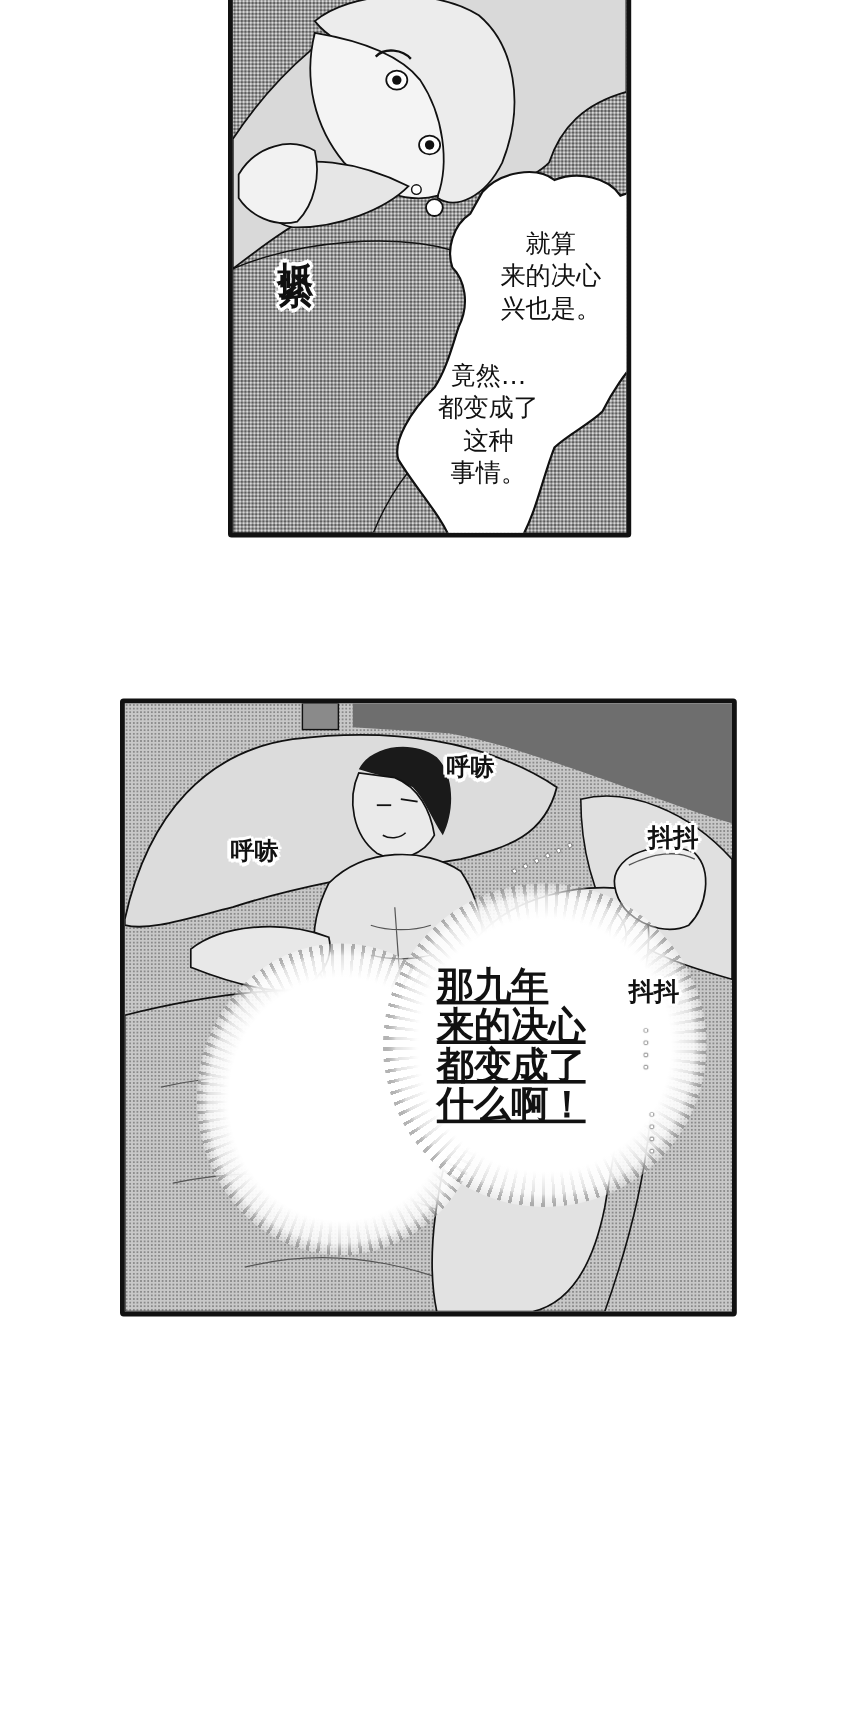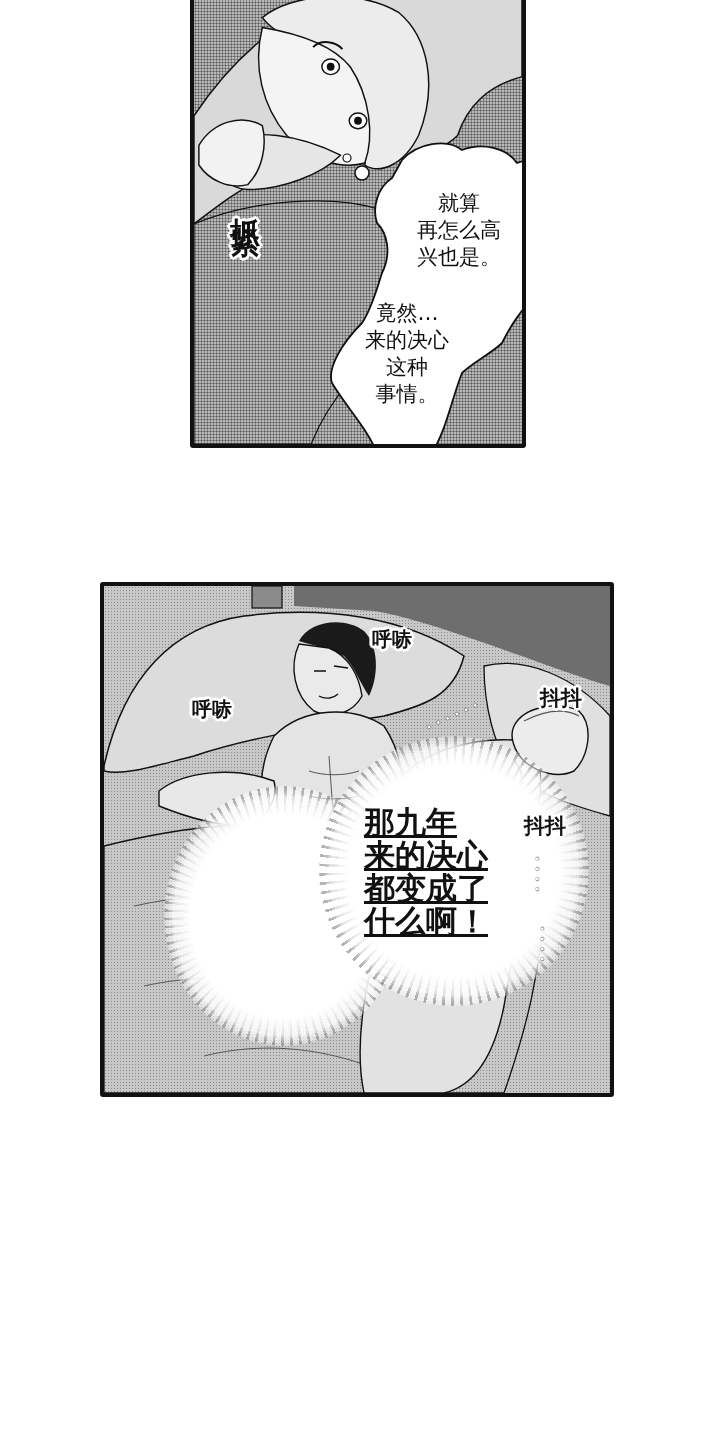--- a/index.html
+++ b/index.html
@@ -78,24 +78,24 @@
     <path d="M0,230 C60,205 140,200 190,215 C230,240 240,290 230,330 C200,360 150,380 120,454 L0,454 Z" fill="none" stroke="#111" stroke-width="1.2"></path>
   </svg>
 
   <svg style="position:absolute;left:128px;top:140px;width:210px;height:320px;" viewBox="0 0 210 320">
     <path d="M80,22 C95,5 125,0 140,12 C160,4 185,10 195,25 L210,20 L210,160 C198,175 190,185 180,205 C170,215 150,225 140,235 C130,260 125,290 110,315 L55,315 C45,290 25,270 10,245 C5,230 20,205 40,185 C50,170 55,150 60,135 C70,115 65,95 55,85 C50,70 55,50 70,40 Z" fill="#fff" stroke="#111" stroke-width="1.8"></path>
     <circle cx="40" cy="35" r="7" fill="#fff" stroke="#111" stroke-width="1.5"></circle>
     <circle cx="25" cy="20" r="4" fill="#fff" stroke="#111" stroke-width="1.2"></circle>
   </svg>
 
   <div class="bubble-text" style="left:200px;top:192px;width:130px;">就算
-再怎么高
+来的决心
 兴也是。</div>
   <div class="bubble-text" style="left:148px;top:302px;width:130px;">竟然…
-来的决心
+都变成了
 这种
 事情。</div>
 
   <div class="sfx sfx-vertical" style="left:30px;top:196px;font-size:30px;">抓紧</div>
 </div>
 
 <div id="panel-2" class="panel screentone-light">
   <svg style="position:absolute;left:0;top:0;width:100%;height:100%;" viewBox="0 0 506 507" preserveAspectRatio="none">
 
     <path d="M190,0 L506,0 L506,100 C470,90 420,70 360,50 C330,40 300,30 270,25 L190,20 Z" fill="#6e6e6e"></path>

